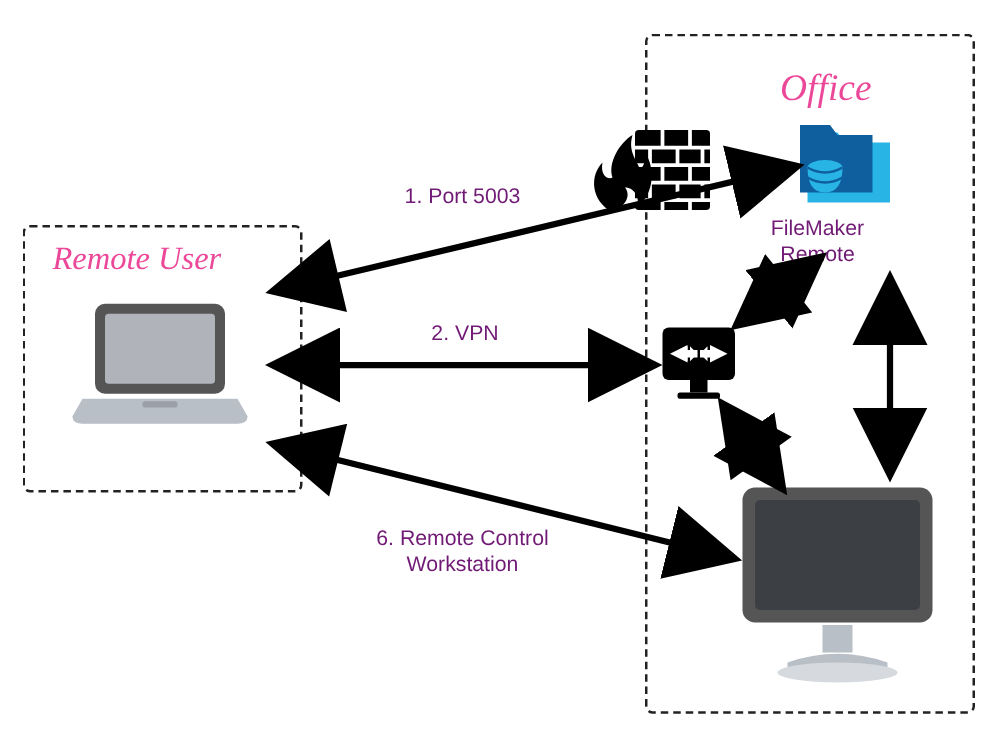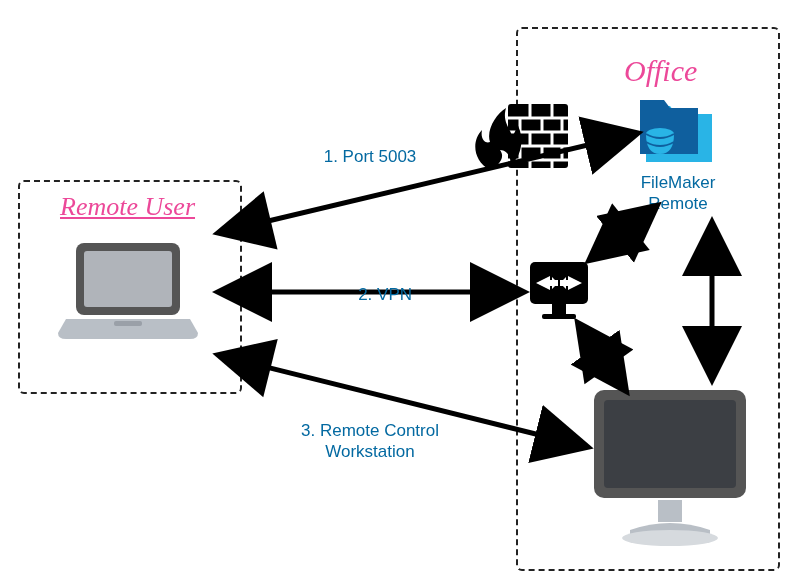--- a/index.html
+++ b/index.html
@@ -1,28 +1,28 @@
 <!DOCTYPE html>
 <html><head>
 <meta charset="utf-8">
 <style>
   html,body{margin:0;padding:0;width:794px;height:586px;background:#fff;font-family:Georgia,'Times New Roman',serif;}
   .stage{position:relative;width:794px;height:586px;}
   .box{position:absolute;border:2.5px dashed #222;border-radius:6px;}
   .label{position:absolute;font-style:italic;font-size:26px;color:#ec4899;white-space:nowrap;}
-  .caption{position:absolute;font-family:Arial,Helvetica,sans-serif;font-size:17px;color:#0369a1;text-align:center;line-height:1.25;}
+  .caption{position:absolute;font-family:Arial,Helvetica,sans-serif;font-size:17px;color:#701a75;text-align:center;line-height:1.25;}
   svg{position:absolute;overflow:visible;}
 </style>
 </head>
 <body>
 
 <div class="stage">
 
   <div class="box" style="left:18px;top:180px;width:220px;height:210px;"></div>
-  <div class="label" style="left:60px;top:192px;text-decoration:underline;">Remote User</div>
+  <div class="label" style="left:42px;top:192px;">Remote User</div>
 
   <div class="box" style="left:516px;top:27px;width:260px;height:540px;"></div>
   <div class="label" style="left:624px;top:54px;font-size:30px;">Office</div>
 
   <svg style="left:58px;top:235px;" width="140" height="110" viewBox="0 0 140 110">
     <rect x="18" y="8" width="104" height="72" rx="8" fill="#555"></rect>
     <rect x="26" y="16" width="88" height="56" rx="3" fill="#b0b4ba"></rect>
     <path d="M8 84 L132 84 L140 98 Q140 104 132 104 L8 104 Q0 104 0 98 Z" fill="#b9bfc6"></path>
     <rect x="56" y="86" width="28" height="5" rx="2" fill="#9aa0a8"></rect>
   </svg>
@@ -53,21 +53,21 @@
   </svg>
 
   <svg style="left:636px;top:94px;" width="84" height="78" viewBox="0 0 84 78">
     <path d="M10 12 L34 12 L40 20 L76 20 L76 68 L10 68 Z" fill="#29b4e6"></path>
     <path d="M4 6 L28 6 L34 14 L62 14 L62 60 L4 60 Z" fill="#0f5f9e"></path>
     <ellipse cx="24" cy="40" rx="14" ry="6" fill="#29b4e6"></ellipse>
     <path d="M10 40 Q10 60 24 60 Q38 60 38 40" fill="#29b4e6"></path>
     <path d="M10 40 Q24 48 38 40" stroke="#0f5f9e" stroke-width="2" fill="none"></path>
     <path d="M10 48 Q24 56 38 48" stroke="#0f5f9e" stroke-width="2" fill="none"></path>
   </svg>
-  <div class="caption" style="left:622px;top:172px;width:112px;">
+  <div class="caption" style="left:598px;top:172px;width:112px;">
     <span>FileMaker</span><br>
     <span>Remote</span>
   </div>
 
   <svg style="left:524px;top:256px;" width="70" height="70" viewBox="0 0 70 70">
     <rect x="6" y="6" width="58" height="42" rx="5" fill="#000"></rect>
     <rect x="28" y="48" width="14" height="10" fill="#000"></rect>
     <rect x="18" y="58" width="34" height="5" rx="2" fill="#000"></rect>
     <g fill="#fff">
       <path d="M14 27 L28 27 L28 21 L34 27 L28 33 L28 27" transform="translate(0 0)"></path>
@@ -108,19 +108,19 @@
     <line x1="222" y1="356" x2="584" y2="446" stroke="#000" stroke-width="5" marker-start="url(#ahs)" marker-end="url(#ah)"></line>
 
     <line x1="592" y1="258" x2="654" y2="208" stroke="#000" stroke-width="5" marker-start="url(#ahs)" marker-end="url(#ah)"></line>
 
     <line x1="580" y1="326" x2="624" y2="388" stroke="#000" stroke-width="5" marker-start="url(#ahs)" marker-end="url(#ah)"></line>
 
     <line x1="712" y1="226" x2="712" y2="376" stroke="#000" stroke-width="5" marker-start="url(#ahs)" marker-end="url(#ah)"></line>
   </svg>
 
   <div class="caption" style="left:310px;top:146px;width:120px;">1. Port 5003</div>
-  <div class="caption" style="left:332px;top:284px;width:80px;text-align:right;">2. VPN</div>
+  <div class="caption" style="left:332px;top:256px;width:80px;">2. VPN</div>
   <div class="caption" style="left:280px;top:420px;width:180px;">
-    <span>3. Remote Control</span><br>
+    <span>6. Remote Control</span><br>
     <span>Workstation</span>
   </div>
 
 </div>
 
 </body></html>

